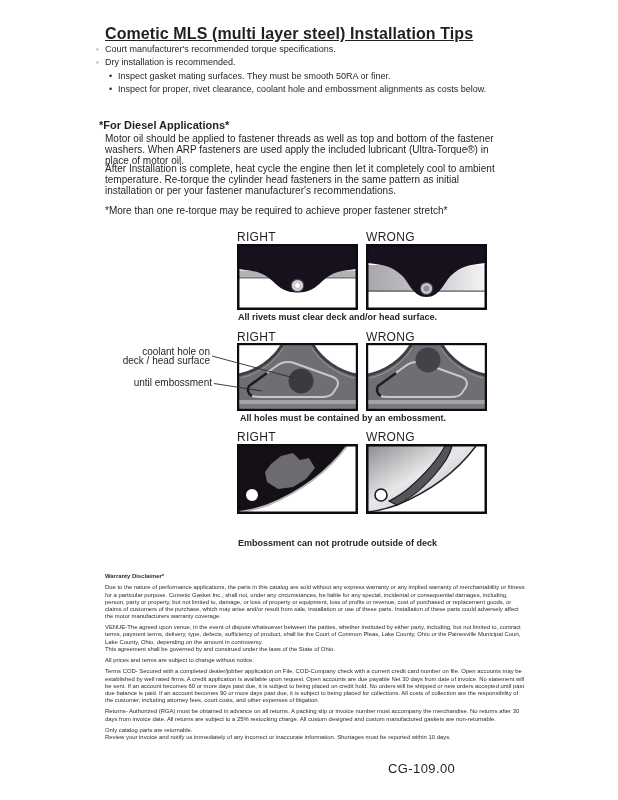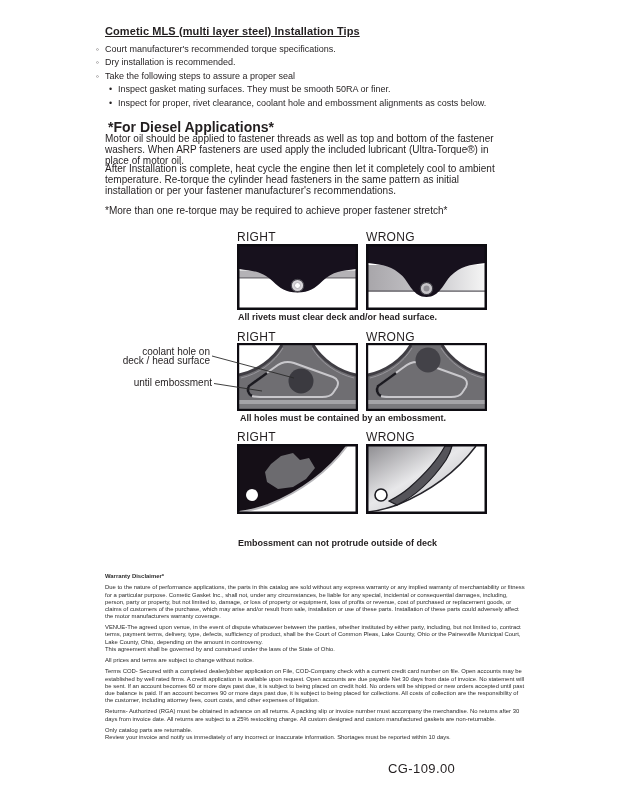--- a/index.html
+++ b/index.html
@@ -3,29 +3,29 @@
 <meta charset="utf-8">
 <style>
   * { margin:0; padding:0; box-sizing:border-box; }
   html,body { background:#ffffff; }
   .page {
     position:relative; width:618px; height:800px; background:#ffffff;
     font-family:"Liberation Sans", sans-serif; color:#231f20; overflow:hidden;
   }
   .abs { position:absolute; }
   .title {
-    left:105px; top:25px; font-size:11px; font-weight:bold;
+    left:105px; top:25px; font-size:16px; font-weight:bold;
     text-decoration:underline; letter-spacing:0.1px;
   }
   .tips { left:96px; top:43px; width:420px; font-size:9px; }
   .tip { position:relative; height:13.4px; line-height:13.4px; padding-left:9px; }
   .tip.l1::before { content:"\25E6"; position:absolute; left:0; top:0; font-size:8px; }
   .tip.l2 { margin-left:13px; }
   .tip.l2::before { content:"\2022"; position:absolute; left:0; top:0; font-size:9px; }
-  .diesel-head { left:108px; top:119px; font-size:14px; font-weight:bold;text-align:center; }
+  .diesel-head { left:99px; top:119px; font-size:11px; font-weight:bold;text-align:center; }
   .para { left:105px; width:402px; font-size:10px; line-height:11px; }
   .p1 { top:133px; }
   .p2 { top:163px; }
   .pnote { top:205px; }
   .rw-label { top:0; font-size:12px; font-weight:normal; text-align:left; width:121px; letter-spacing:0.3px; }
   .panel { width:121px; }
   .cap { font-size:9px; font-weight:bold; line-height:9.5px; }
   .side-label { font-size:10px; line-height:9.4px; text-align:right; }
   .fineprint { left:105px; top:573px; width:420px; font-size:5.9px; line-height:7.15px; color:#2b2b2b; }
   .fineprint p { margin-bottom:4.2px; }
@@ -38,21 +38,20 @@
 </head>
 <body>
 
 <div class="page">
 
   <div class="abs title">Cometic MLS (multi layer steel) Installation Tips</div>
 
   <div class="abs tips">
     <div class="tip l1"><span>Court manufacturer's recommended torque specifications.</span></div>
     <div class="tip l1"><span>Dry installation is recommended.</span></div>
-    <div class="tip l1"><span>Take the following steps to assure a proper seal</span></div>
     <div class="tip l2"><span>Inspect gasket mating surfaces.  They must be smooth 50RA or finer.</span></div>
     <div class="tip l2"><span>Inspect for proper, rivet clearance, coolant hole and embossment alignments as costs below.</span></div>
   </div>
 
   <div class="abs diesel-head">*For Diesel Applications*</div>
   <div class="abs para p1">Motor oil should be applied to fastener threads as well as top and bottom of the fastener washers. When ARP fasteners are used apply the included lubricant (Ultra-Torque®) in place of motor oil.</div>
   <div class="abs para p2">After Installation is complete, heat cycle the engine then let it completely cool to ambient temperature. Re-torque the cylinder head fasteners in the same pattern as initial installation or per your fastener manufacturer's recommendations.</div>
   <div class="abs para pnote">*More than one re-torque may be required to achieve proper fastener stretch*</div>
 
   <div class="abs rw-label" style="left:237px; top:230px;">RIGHT</div>

